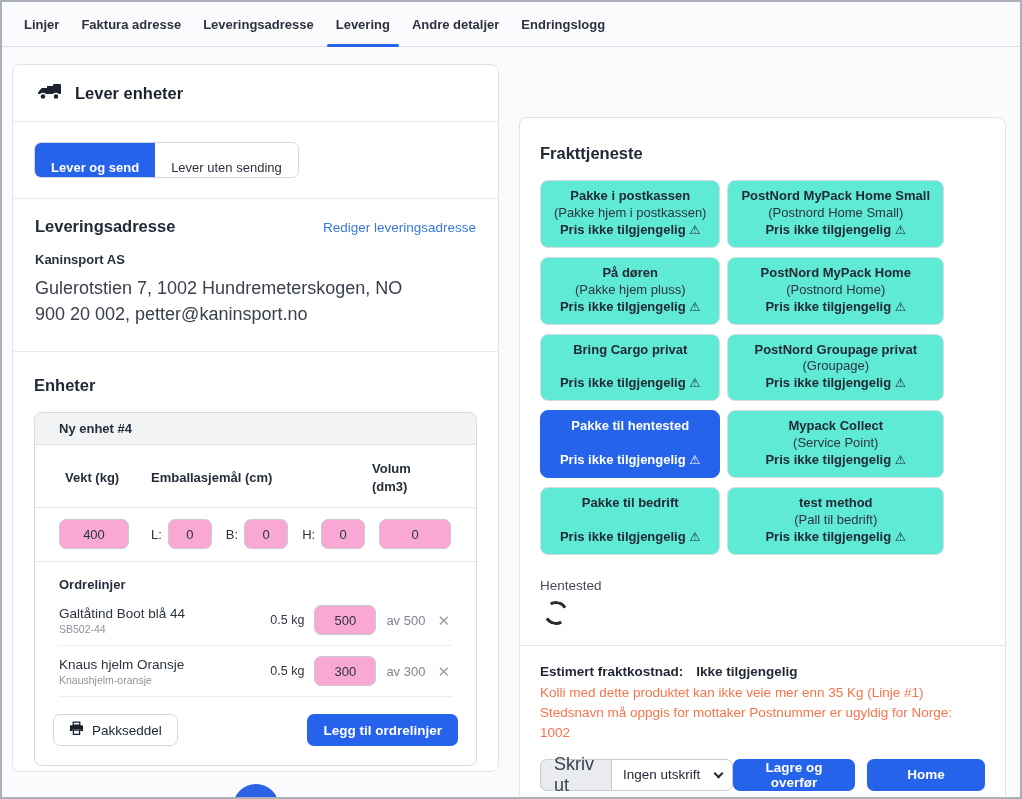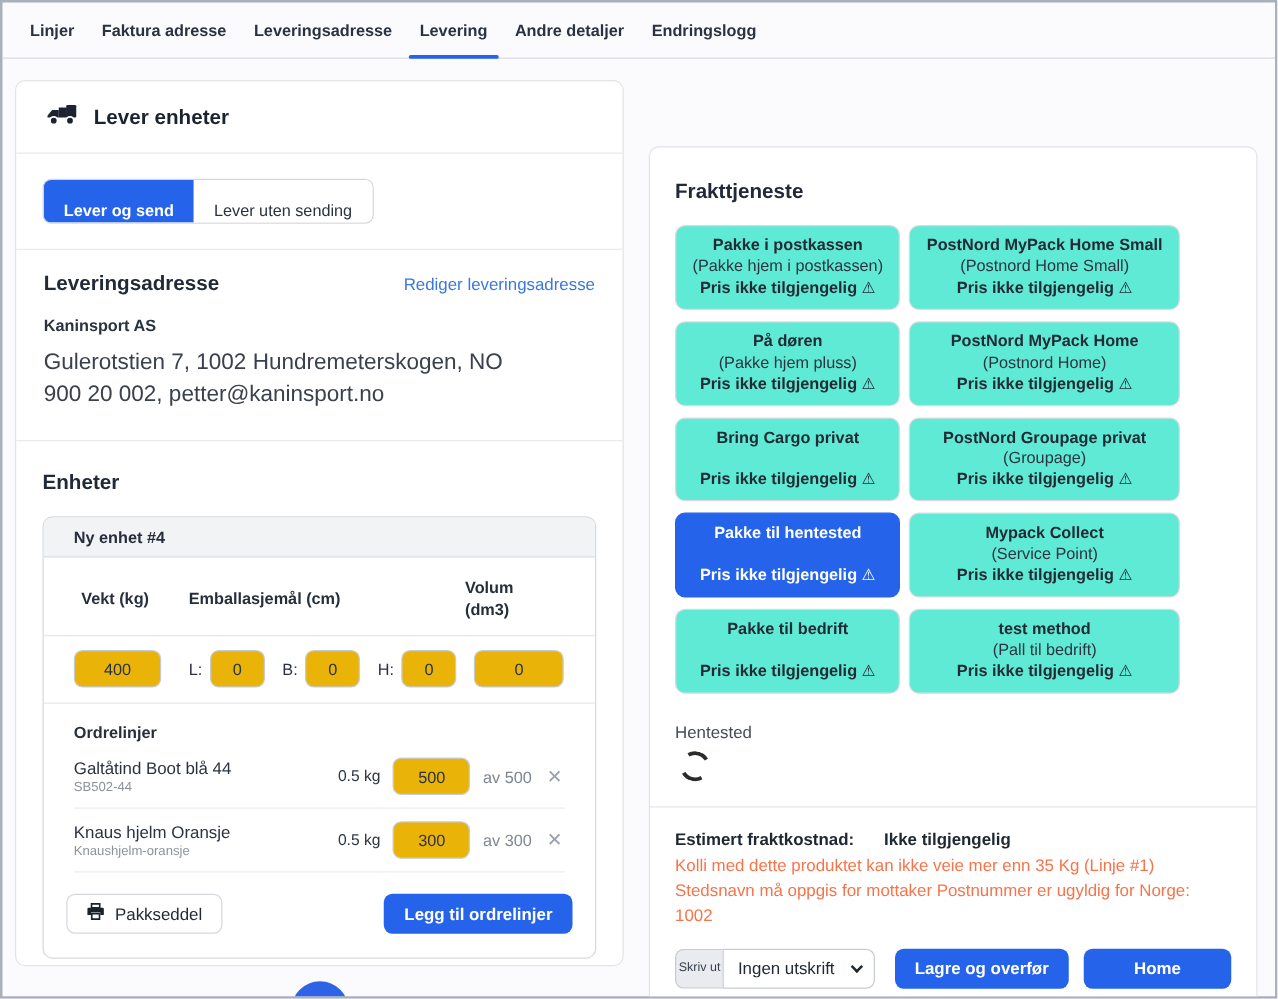--- a/index.html
+++ b/index.html
@@ -36,21 +36,21 @@
   .addr-line{margin-top:11px;font-size:18px;color:#3a414d;}
   .addr-line + .addr-line{margin-top:5px;}
   .units-section{padding:20px 21px 5px;}
   .units-section h3{margin:4px 0 0;font-size:16.5px;font-weight:600;color:#222a38;}
   .unit-card{margin-top:17px;border:1px solid #d6dade;border-radius:8px;overflow:hidden;background:#fff;}
   .unit-card-header{background:#f2f3f5;border-bottom:1px solid #dcdfe4;padding:8px 24px;font-size:13px;font-weight:700;color:#262e3c;}
   .measure-head{display:grid;grid-template-columns:92px 1fr 80px;padding:15px 24px 12px;border-bottom:1px solid #e6e8ec;font-size:13px;font-weight:700;color:#262e3c;align-items:center;}
   .mh-weight{padding-left:6px;}
   .mh-volume{line-height:1.35;}
   .measure-row{display:grid;grid-template-columns:92px 1fr 80px;padding:11px 24px 12px;border-bottom:1px solid #e6e8ec;align-items:center;}
-  .inp{height:30px;border:1px solid #c7ccd4;border-radius:7px;font-size:13px;color:#2a3240;padding:12px 8px;background:#eab308;font-family:inherit;}
+  .inp{height:30px;border:1px solid #c7ccd4;border-radius:7px;font-size:13px;color:#2a3240;padding:12px 8px;background:#f9a8d4;font-family:inherit;}
   .weight-input{width:70px;text-align:center;}
   .dims-cell{display:flex;align-items:center;}
   .dim-label{font-size:13px;color:#2a3240;margin-right:6px;}
   .dim-label + .dim-input{margin-right:14px;}
   .dim-input{width:44px;text-align:center;}
   .vol-input{width:72px;text-align:center;}
   .orderlines{padding:15px 24px 0;}
   .orderlines h4{margin:0 0 3px;font-size:13px;font-weight:700;color:#262e3c;}
   .orderline{display:flex;align-items:center;justify-content:space-between;padding:10px 0;border-bottom:1px solid #eceef1;}
   .ol-name{font-size:13.5px;color:#2b3340;}
@@ -74,24 +74,24 @@
   .tile-sub{display:block;min-height:17px;color:#2c3441;}
   .tile-price{display:block;font-weight:700;}
   .warn{font-weight:400;font-size:12.5px;}
   .tile.selected{background:var(--accent);border-color:var(--accent);color:#fff;}
   .tile.selected .tile-sub{color:#fff;}
   .pickup{margin:23px 20px 0;}
   .pickup-label{font-size:13.5px;color:#454c58;}
   .spinner{margin:8px 0 0 4px;width:24px;height:24px;border-radius:50%;border:3px solid transparent;border-top-color:#2b2b2b;border-bottom-color:#2b2b2b;transform:rotate(15deg);}
   .freight-divider{margin-top:20px;border-top:1px solid #e4e6ea;}
   .estimate{margin:18px 20px 0;font-size:13.5px;font-weight:700;color:#1f2733;}
-  .est-value{margin-left:24px;}
+  .est-value{margin-left:13px;}
   .error-text{margin:4px 20px 0;font-size:13.5px;color:var(--error);line-height:1.5;}
   .freight-footer{display:flex;align-items:center;margin:15px 20px 0;padding-bottom:22px;}
-  .print-addon{display:inline-flex;align-items:center;height:32px;padding:0 2px;background:#e9ebef;border:1px solid #c7cbd2;border-right:none;border-radius:7px 0 0 7px;font-size:10px;color:#3a414d;}
+  .print-addon{display:inline-flex;align-items:center;height:32px;padding:0 13px;background:#e9ebef;border:1px solid #c7cbd2;border-right:none;border-radius:7px 0 0 7px;font-size:18px;color:#3a414d;}
   .select-wrap{position:relative;}
   .select-wrap select{height:32px;width:122px;border:1px solid #c7cbd2;border-radius:0 7px 7px 0;background:#fff;font-size:13.5px;color:#222a36;padding:0 24px 0 11px;appearance:none;-webkit-appearance:none;font-family:inherit;cursor:pointer;}
   .chev{position:absolute;right:11px;top:11px;width:7px;height:7px;border-right:2px solid #1f2630;border-bottom:2px solid #1f2630;transform:rotate(45deg);pointer-events:none;}
   .save-transfer{margin-left:auto;min-width:122px;}
   .save{margin-left:12px;min-width:118px;}
 </style>
 </head>
 <body>
 
 <div class="screen">

